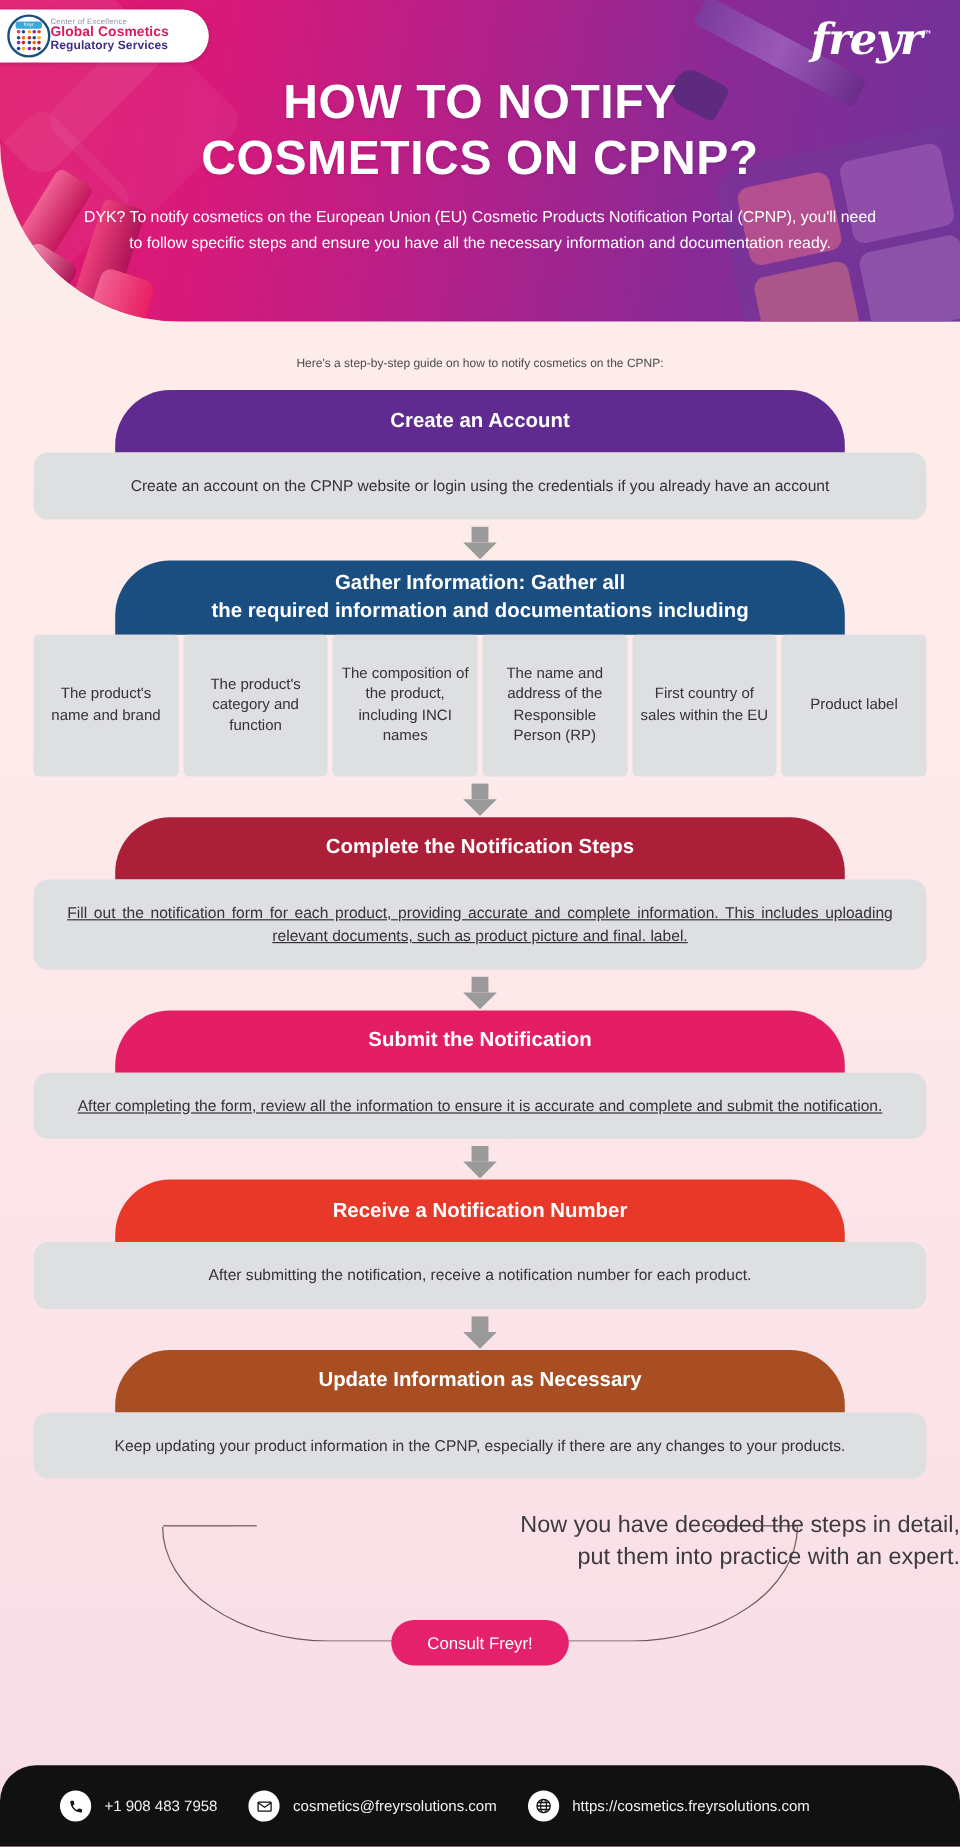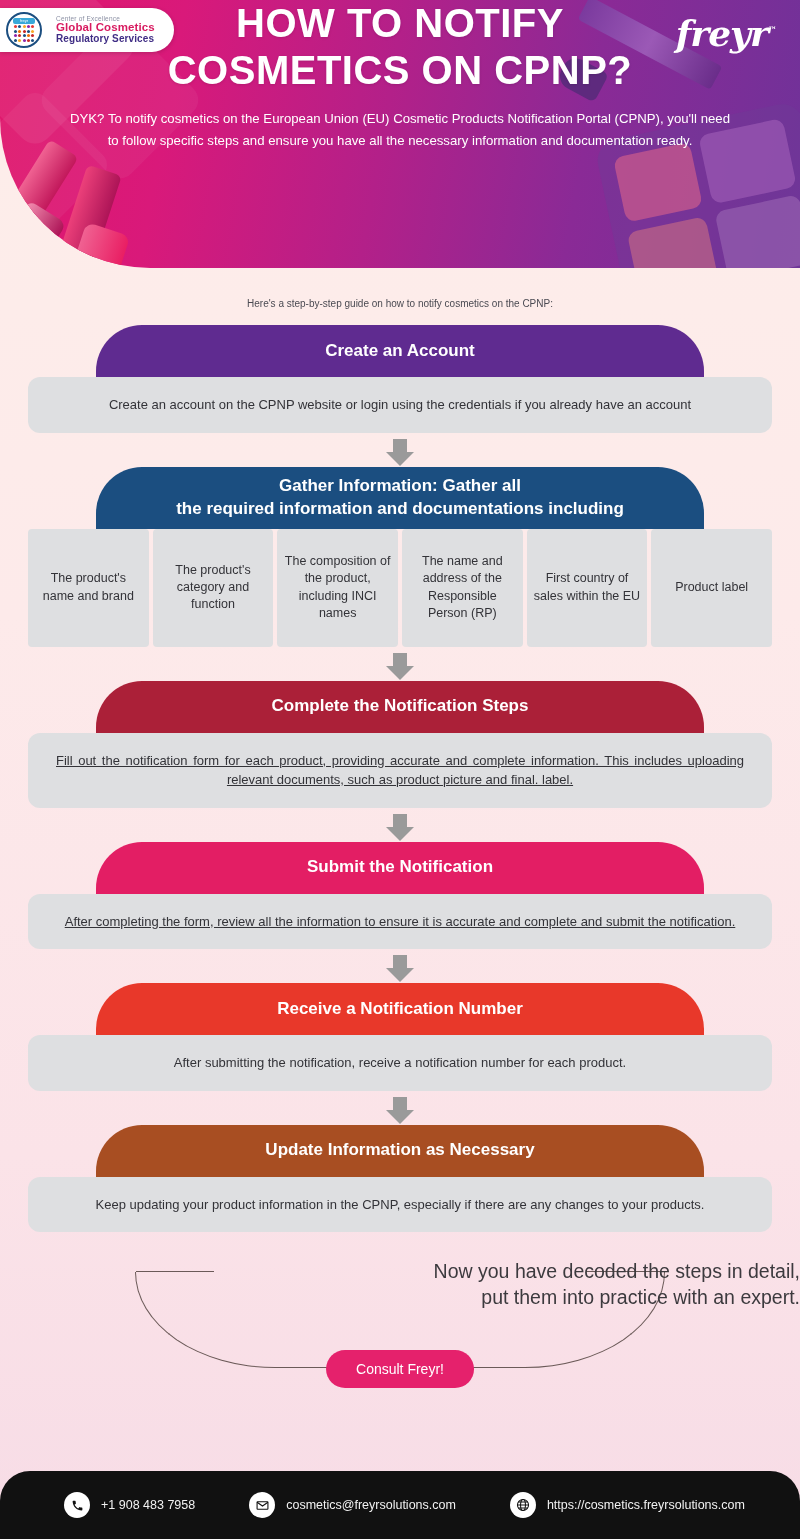--- a/index.html
+++ b/index.html
@@ -44,21 +44,21 @@
   .pc2 { left: 104px; top: 14px; width: 86px; height: 70px; background: rgba(155,90,180,0.7); }
   .pc3 { left: 14px; top: 94px; width: 80px; height: 68px; background: rgba(190,100,135,0.72); }
   .pc4 { left: 104px; top: 92px; width: 86px; height: 70px; background: rgba(150,95,175,0.7); }
 
   
   .coe-badge {
     position: absolute; left: 0; top: 8px;
     height: 44px; width: 174px;
     background: #ffffff;
     border-radius: 0 22px 22px 0;
-    display: flex; align-items: center; gap: 14px;
+    display: flex; align-items: center; gap: 0;
     padding-left: 6px;
     box-shadow: 0 1px 4px rgba(0,0,0,0.18);
   }
   .coe-mark {
     width: 36px; height: 36px; border-radius: 50%;
     border: 2px solid #1b4e80;
     display: flex; flex-direction: column; align-items: center; justify-content: center;
     flex-shrink: 0; background: #fff; overflow: hidden;
   }
   .coe-mark .cap { font-size: 4px; color: #fff; background: #3aa8d8; width: 22px; text-align: center; border-radius: 2px; line-height: 6px; margin-bottom: 1px;}
@@ -79,20 +79,21 @@
   .freyr-logo sup { font-size: 9px; font-style: normal; vertical-align: super; }
 
   .hero-title {
     position: relative; z-index: 5;
     text-align: center;
     color: #fff;
     font-size: 40px;
     font-weight: bold;
     letter-spacing: 0.5px;
     line-height: 1.18;
+    padding-top: 62px;
     text-shadow: 0 1px 3px rgba(0,0,0,0.12);
   }
   .hero-sub {
     position: relative; z-index: 5;
     margin: 14px auto 0;
     width: 660px;
     color: #ffffff;
     font-size: 13.2px;
     line-height: 1.62;
     text-align: justify;
@@ -209,22 +210,22 @@
     white-space: nowrap;
   }
 
   
   .footer {
     position: absolute; bottom: 0; left: 0;
     width: 800px; height: 68px;
     background: #111111;
     border-radius: 30px 30px 0 0;
     display: flex; align-items: center;
-    padding: 0 64px;
-    gap: 54px;
+    padding: 0 50px;
+    gap: 26px;
   }
   .fitem { display: flex; align-items: center; gap: 11px; }
   .ficon {
     width: 26px; height: 26px; border-radius: 50%;
     background: #fff; color: #111;
     display: flex; align-items: center; justify-content: center;
     font-size: 13px; flex-shrink: 0;
   }
   .ftext { color: #f2f2f2; font-size: 12.5px; white-space: nowrap; }
 </style>

